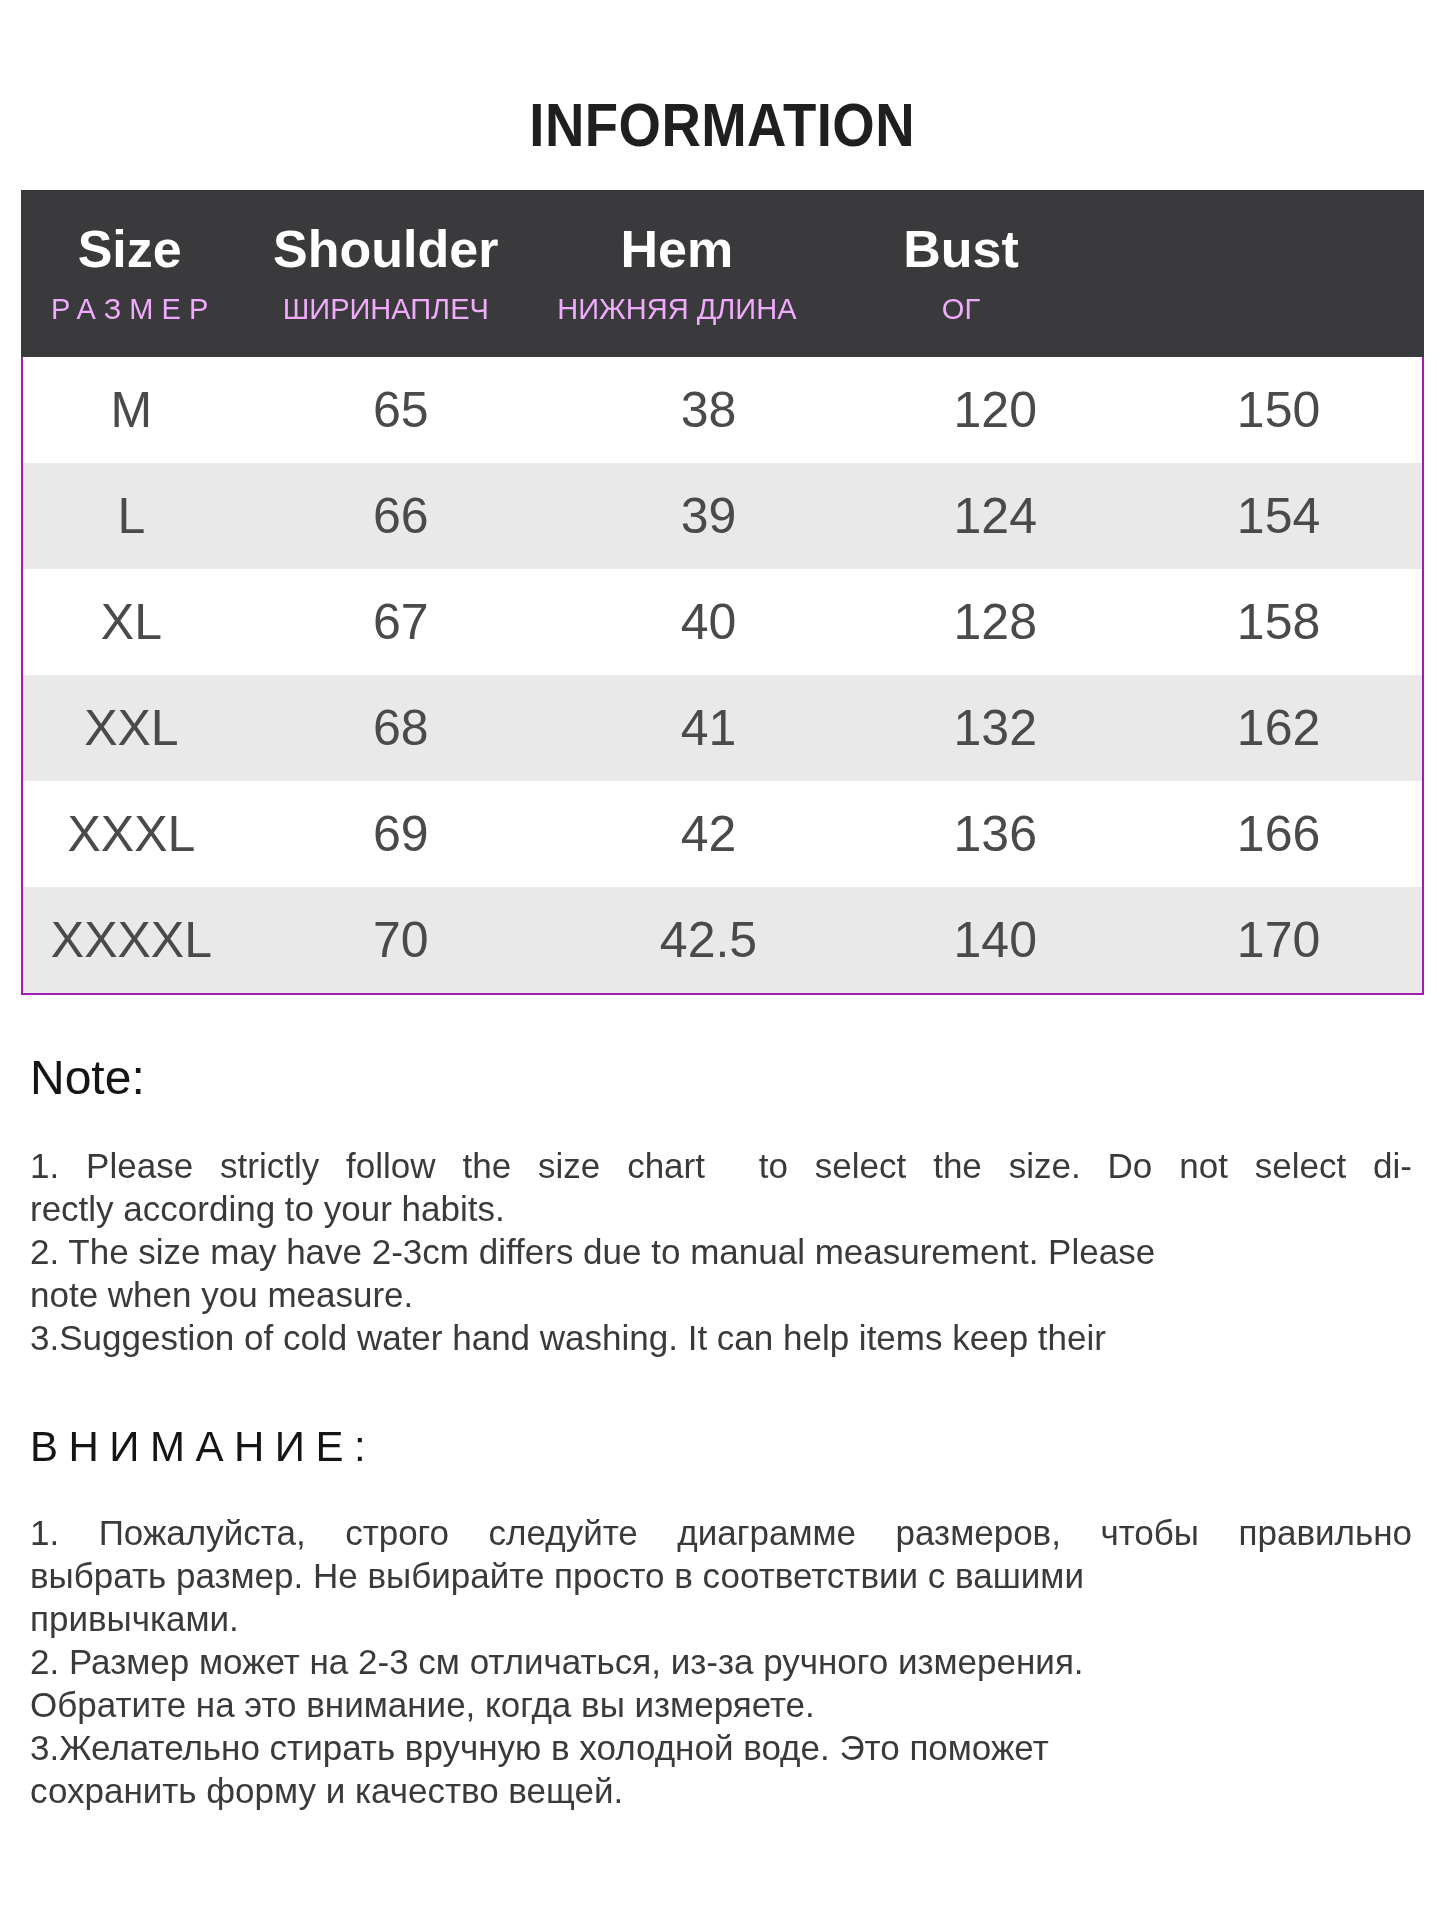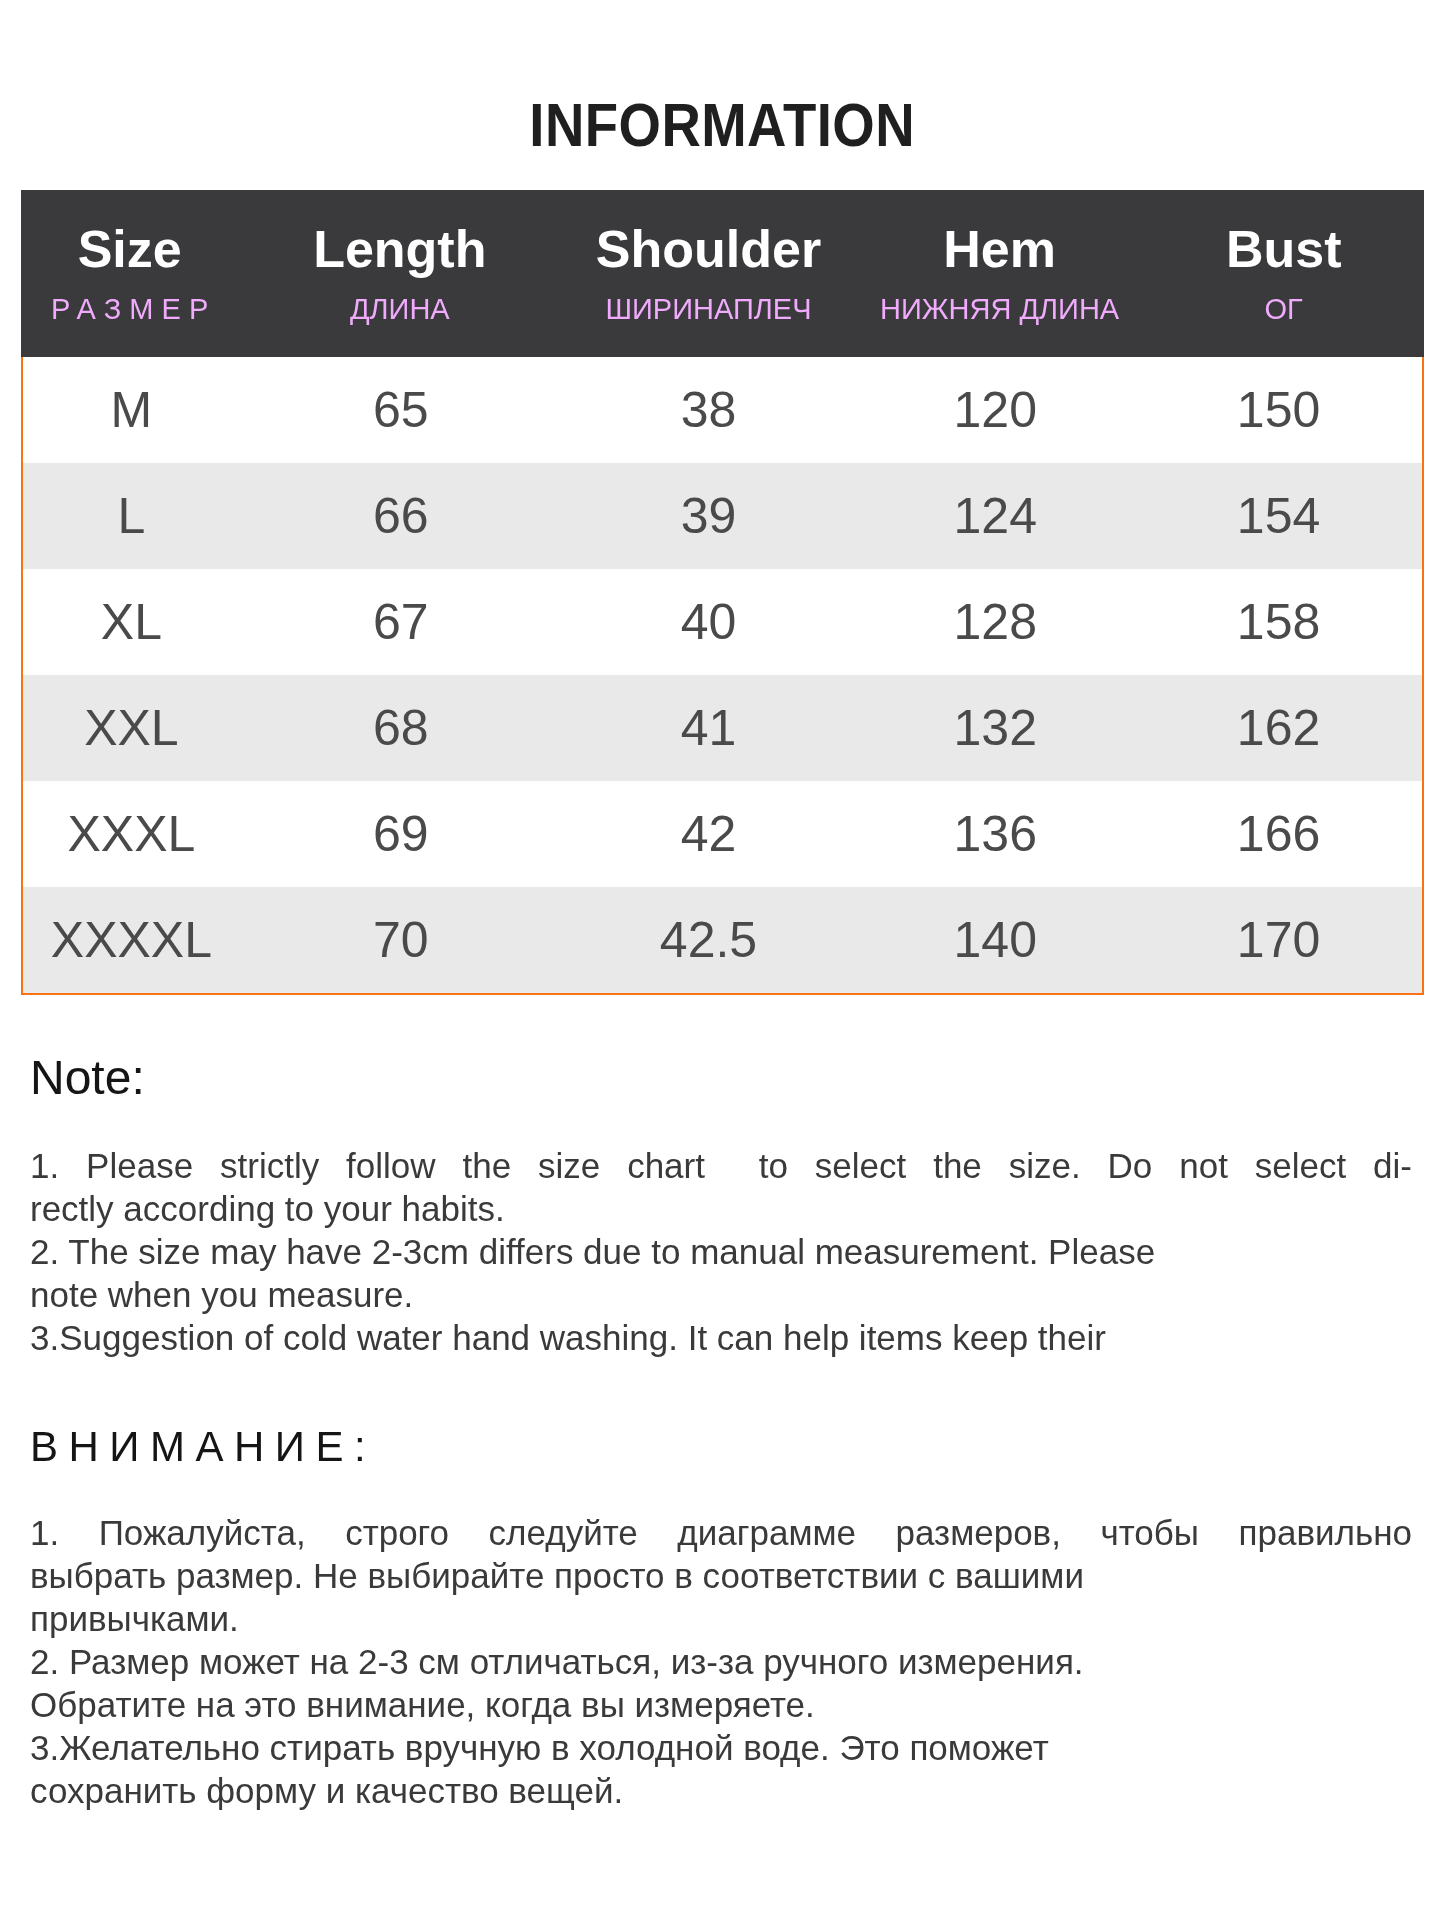--- a/index.html
+++ b/index.html
@@ -29,21 +29,21 @@
     font-weight: 700;
     color: #1f1f1f;
     transform: scaleX(0.88);
     letter-spacing: 0.5px;
     white-space: nowrap;
   }
 
   
   .chart {
     margin: 30px 21px 15px 21px;
-    border: 2px solid #f97316;
+    border: 2px solid #a21caf;
   }
   .chart-head {
     display: flex;
     background: #3a3a3c;
     height: 167px;
     margin: -2px -2px 0 -2px;
   }
   .hcell {
     display: flex;
     flex-direction: column;
@@ -124,24 +124,20 @@
 
 <div class="title-wrap">
   <div class="page-title">INFORMATION</div>
 </div>
 
 <div class="chart">
   <div class="chart-head">
     <div class="hcell c0">
       <div class="hmain">Size</div>
       <div class="hsub">РАЗМЕР</div>
-    </div>
-    <div class="hcell c1">
-      <div class="hmain">Length</div>
-      <div class="hsub">ДЛИНА</div>
     </div>
     <div class="hcell c2">
       <div class="hmain">Shoulder</div>
       <div class="hsub">ШИРИНАПЛЕЧ</div>
     </div>
     <div class="hcell c4">
       <div class="hmain">Hem</div>
       <div class="hsub">НИЖНЯЯ ДЛИНА</div>
     </div>
     <div class="hcell c3">

